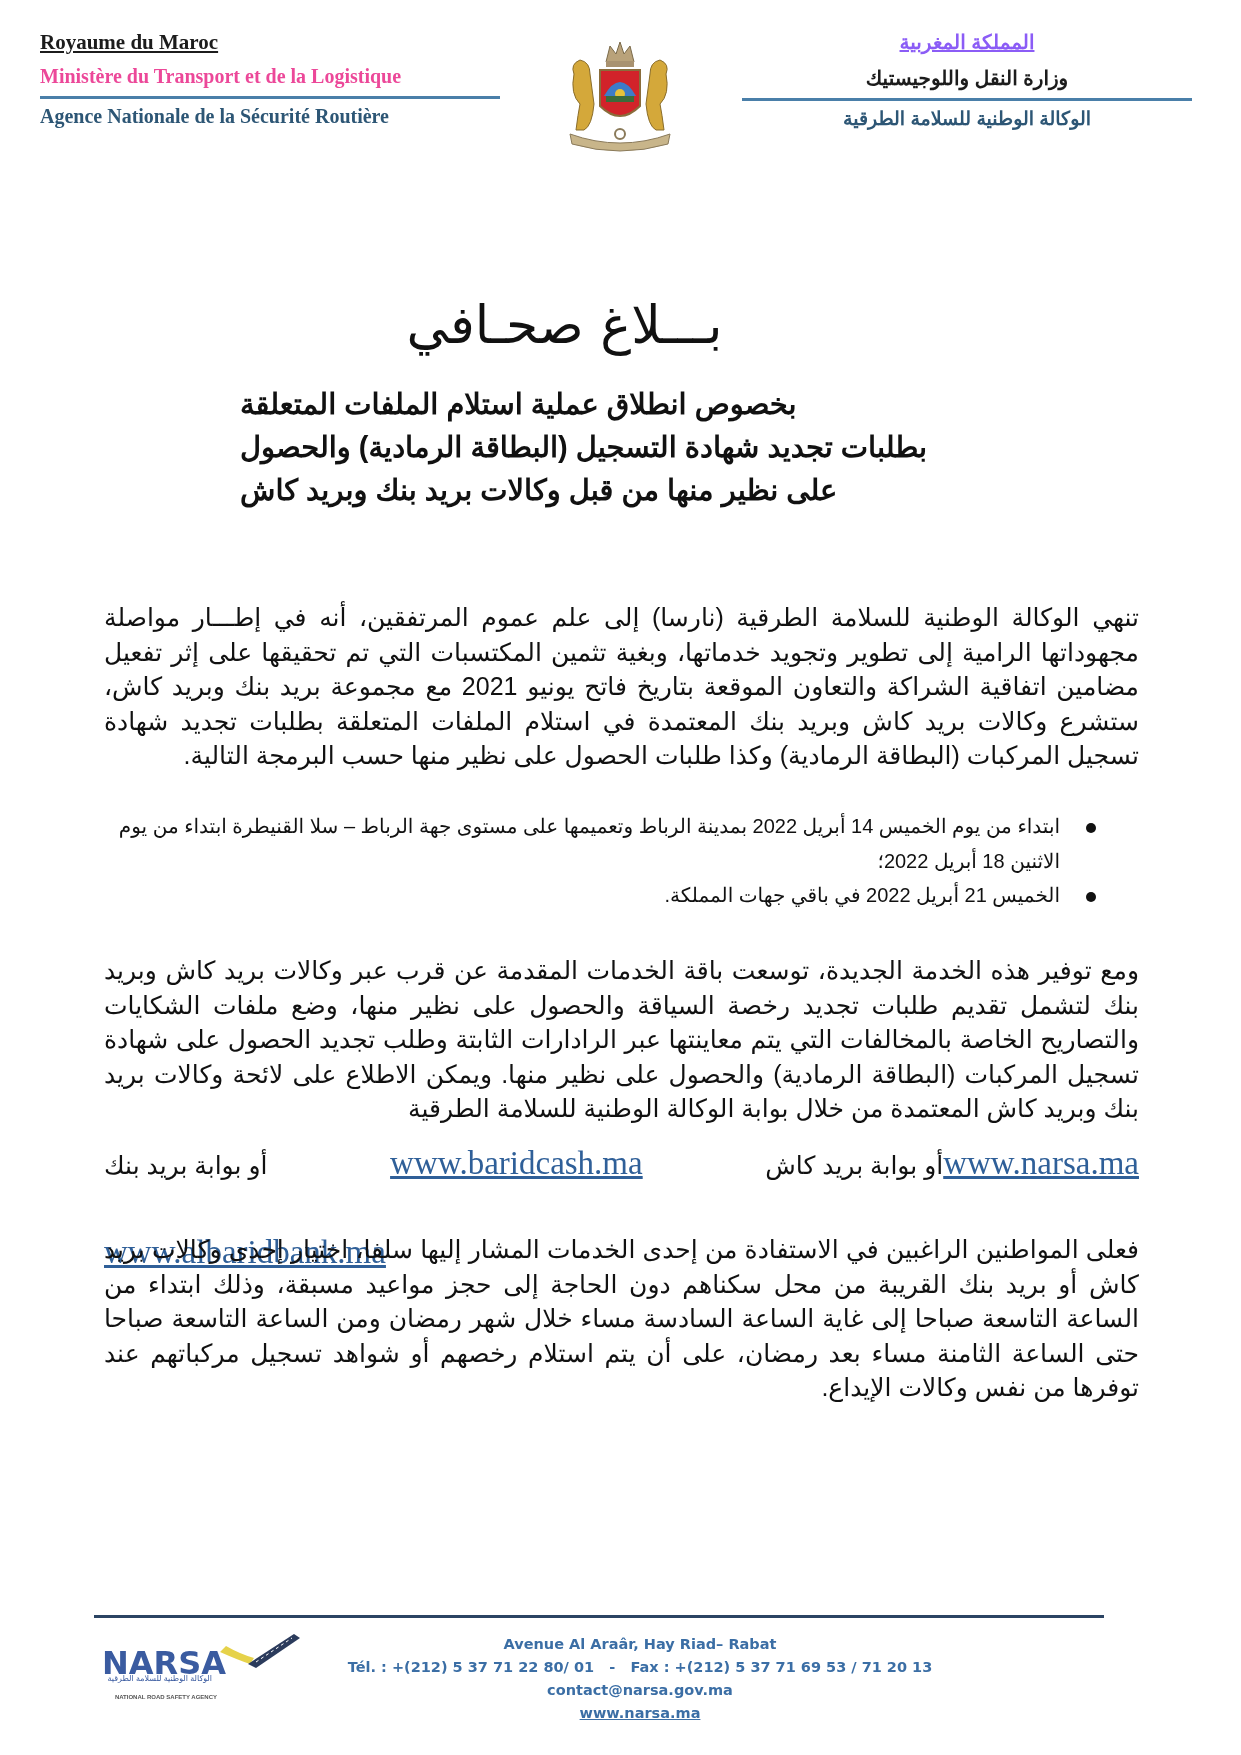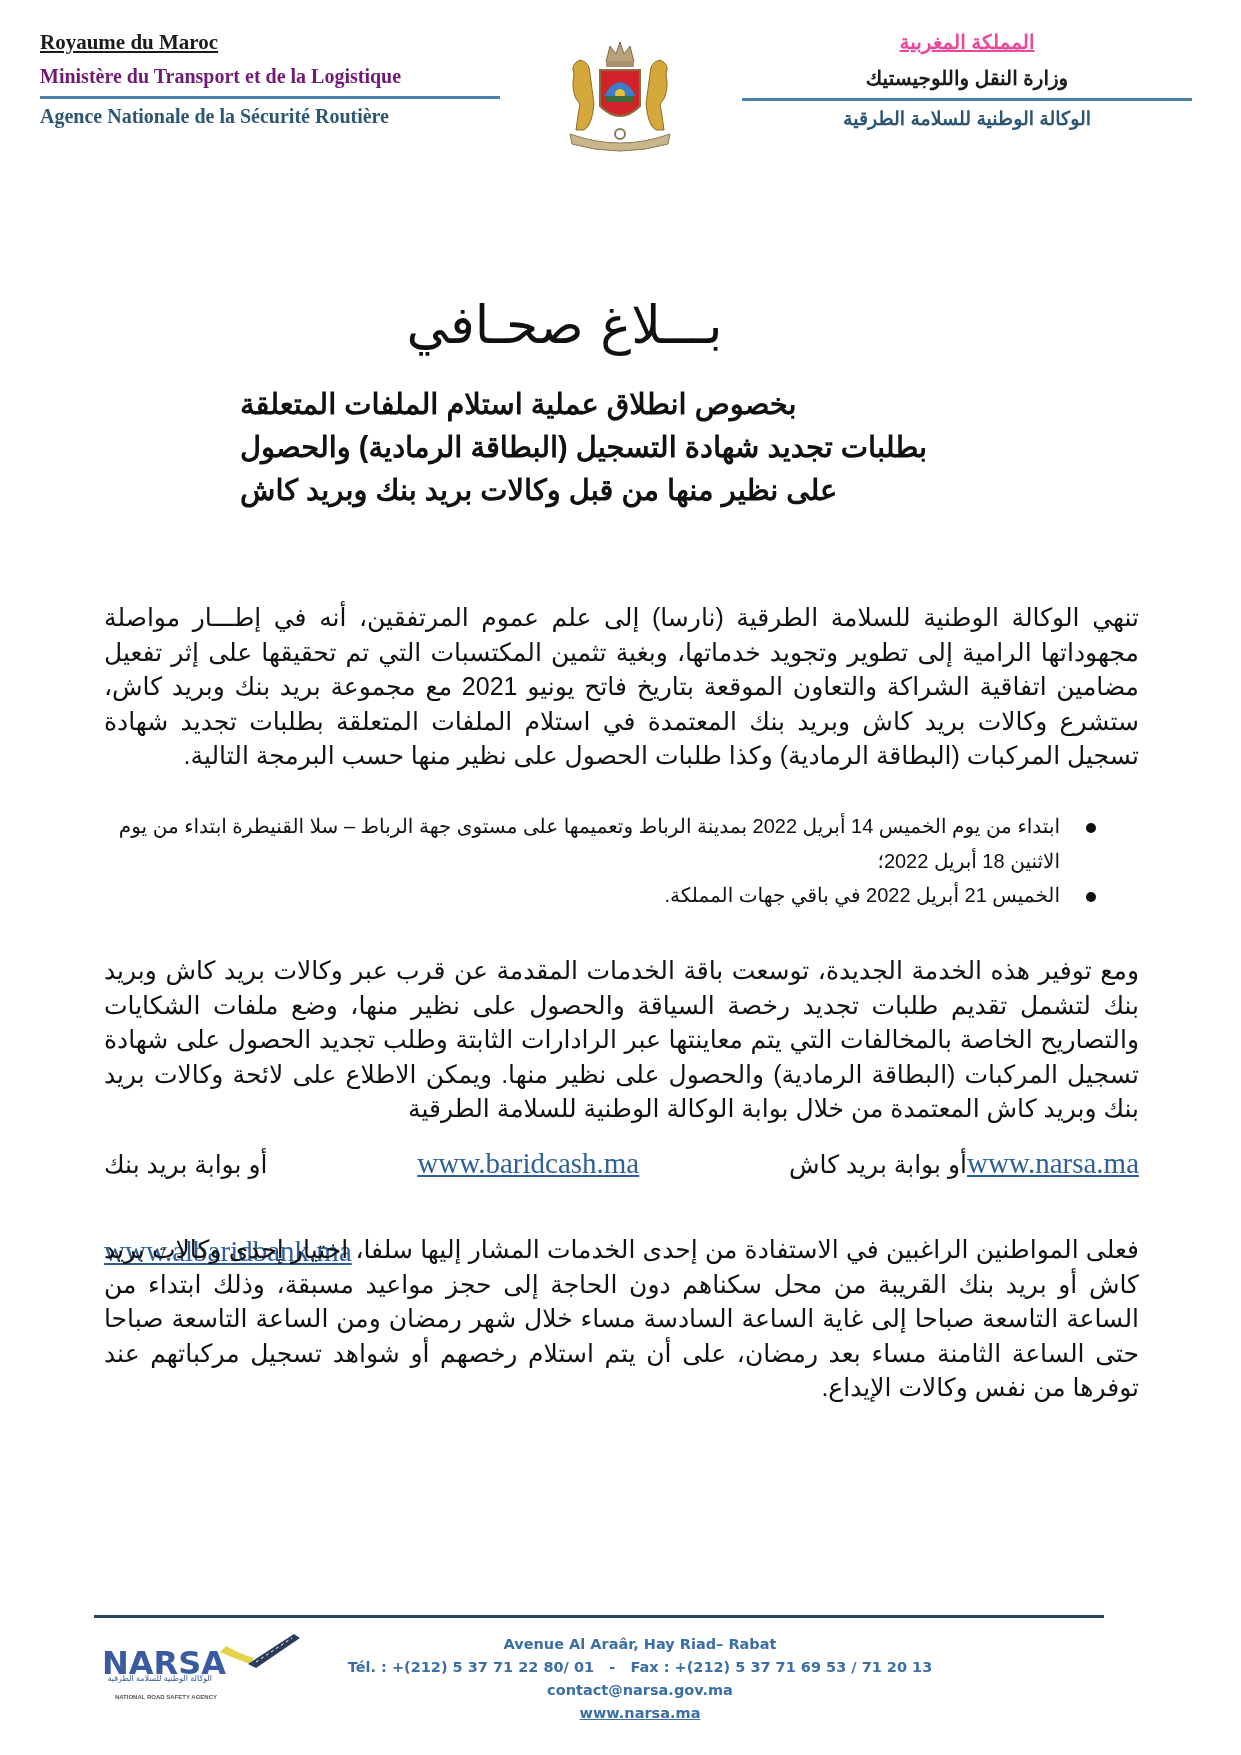--- a/index.html
+++ b/index.html
@@ -1,37 +1,37 @@
 <!DOCTYPE html>
 <html><head>
 <meta charset="utf-8">
 <style>
   html, body { margin: 0; padding: 0; background: #ffffff; }
   body { width: 1241px; height: 1755px; position: relative; overflow: hidden; font-family: "Liberation Sans", sans-serif; color: #111; }
   .hdr-left { position: absolute; left: 40px; top: 30px; width: 460px; font-family: "Liberation Serif", serif; }
   .hdr-left .l1 { font-size: 21px; font-weight: bold; text-decoration: underline; color: #1c1c1c; }
-  .hdr-left .l2 { font-size: 20px; font-weight: bold; margin-top: 10px; color: #701a75; }
+  .hdr-left .l2 { font-size: 20px; font-weight: bold; margin-top: 10px; color: #ec4899; }
   .hdr-left .rule { height: 3px; background: #4a7fa9; margin: 8px 0 6px 0; }
   .hdr-left .l3 { font-size: 20px; font-weight: bold; color: #2d5675; }
   .hdr-right { position: absolute; left: 742px; top: 30px; width: 450px; text-align: center; direction: rtl; }
-  .hdr-right .l1 { font-size: 20px; font-weight: bold; text-decoration: underline; color: #ec4899; }
+  .hdr-right .l1 { font-size: 20px; font-weight: bold; text-decoration: underline; color: #8b5cf6; }
   .hdr-right .l2 { font-size: 20px; font-weight: bold; margin-top: 12px; color: #1c1c1c; }
   .hdr-right .rule { height: 3px; background: #4a7fa9; margin: 8px 0 6px 0; }
   .hdr-right .l3 { font-size: 19px; font-weight: bold; color: #2d5675; }
   .crest { position: absolute; left: 556px; top: 34px; width: 128px; height: 122px; }
   .title { position: absolute; left: 0; width: 1129px; top: 295px; text-align: center; direction: rtl; font-family: "DejaVu Sans", sans-serif; font-size: 52px; color: #111; letter-spacing: 2px; }
   .subtitle { position: absolute; left: 240px; width: 760px; top: 383px; text-align: left; direction: rtl; font-weight: bold; font-size: 29px; line-height: 43px; color: #111; }
   .para { position: absolute; left: 104px; width: 1035px; direction: rtl; text-align: justify; text-align-last: right; font-size: 25px; line-height: 34.5px; color: #111; }
   .p1 { top: 600px; }
   .bullets { position: absolute; left: 104px; width: 1035px; top: 808px; direction: rtl; font-size: 20px; line-height: 34.5px; margin: 1px; padding: 0 0 0 0; list-style: none; text-align: right; }
   .bullets li { position: relative; padding-right: 80px; }
   .bullets li .dot { position: absolute; right: 44px; top: 14px; width: 10px; height: 10px; border-radius: 50%; background: #111; }
   .p2 { top: 953px; }
   .links-row { position: absolute; left: 104px; width: 1035px; top: 1143px; direction: rtl; font-size: 25px; line-height: 40px; }
-  .link { color: #2f5f98; text-decoration: underline; font-family: "Liberation Serif", serif; font-size: 29px; cursor: pointer; }
+  .link { color: #2f5f98; text-decoration: underline; font-family: "Liberation Serif", serif; font-size: 33px; cursor: pointer; }
   .links-row .row1 { display: flex; justify-content: space-between; align-items: baseline; }
   .links-row .row2 { text-align: left; direction: ltr; margin-top: 47px; }
   .p3 { top: 1232px; }
   .ftr-rule { position: absolute; left: 94px; width: 1010px; top: 1615px; height: 3px; background: #2b4463; }
   .logo { position: absolute; left: 100px; top: 1630px; width: 200px; height: 80px; }
   .logo .narsa { font-family: "DejaVu Sans", sans-serif; font-weight: bold; font-size: 32px; color: #3a5ba0; letter-spacing: 0px; position: absolute; left: 2px; top: 14px; }
   .logo .ar { position: absolute; left: 2px; top: 44px; width: 110px; font-size: 8px; color: #3a5ba0; direction: rtl; text-align: right; }
   .logo .en { position: absolute; left: 2px; top: 64px; width: 115px; font-size: 6px; font-weight: bold; color: #555; text-align: right; }
   .logo svg { position: absolute; left: 120px; top: 0; }
   .ftr-text { position: absolute; left: 340px; width: 600px; top: 1633px; text-align: center; font-family: "DejaVu Sans", sans-serif; font-weight: bold; color: #3b6ea5; font-size: 14.5px; line-height: 23px; }

